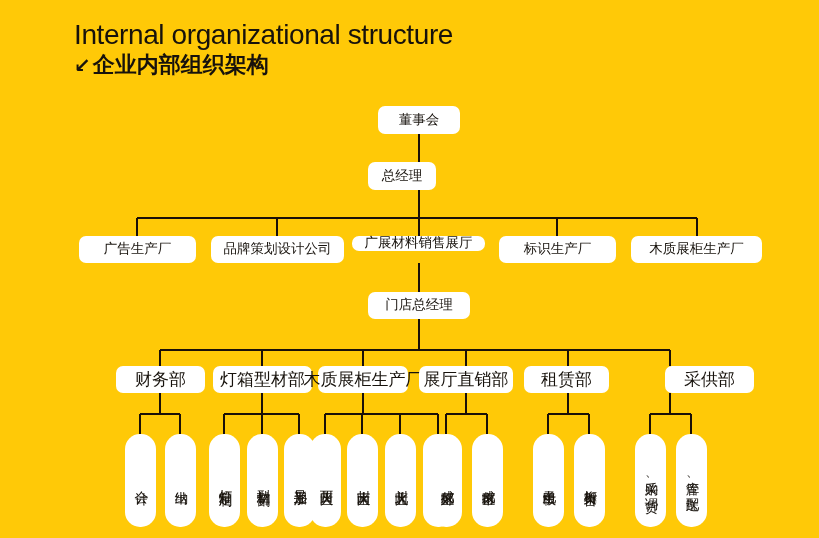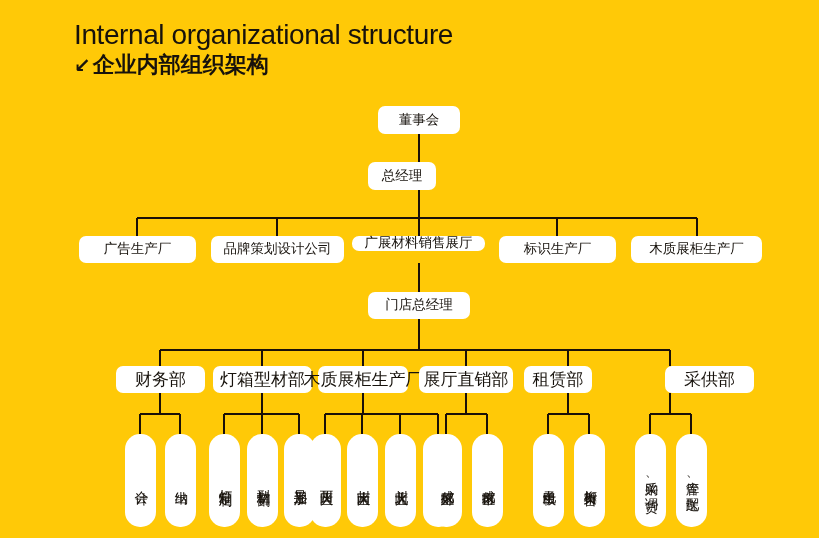--- a/index.html
+++ b/index.html
@@ -187,21 +187,21 @@
   </div>
   <div class="node dept" style="left:213px; top:366px; width:99px; height:27px;">
     <span>灯箱型材部</span>
   </div>
   <div class="node dept" style="left:318px; top:366px; width:90px; height:27px;">
     <span>木质展柜生产厂</span>
   </div>
   <div class="node dept" style="left:419px; top:366px; width:94px; height:27px;">
     <span>展厅直销部</span>
   </div>
-  <div class="node dept" style="left:524px; top:366px; width:68px; height:27px;">
+  <div class="node dept" style="left:524px; top:366px; width:85px; height:27px;">
     <span>租赁部</span>
   </div>
   <div class="node dept" style="left:626px; top:366px; width:89px; height:27px;margin-left:39px;">
     <span>采供部</span>
   </div>
 
   <div class="node leaf" style="left:125px; top:434px; width:31px; height:93px;">
     <span>会计</span>
   </div>
   <div class="node leaf" style="left:165px; top:434px; width:31px; height:93px;">

